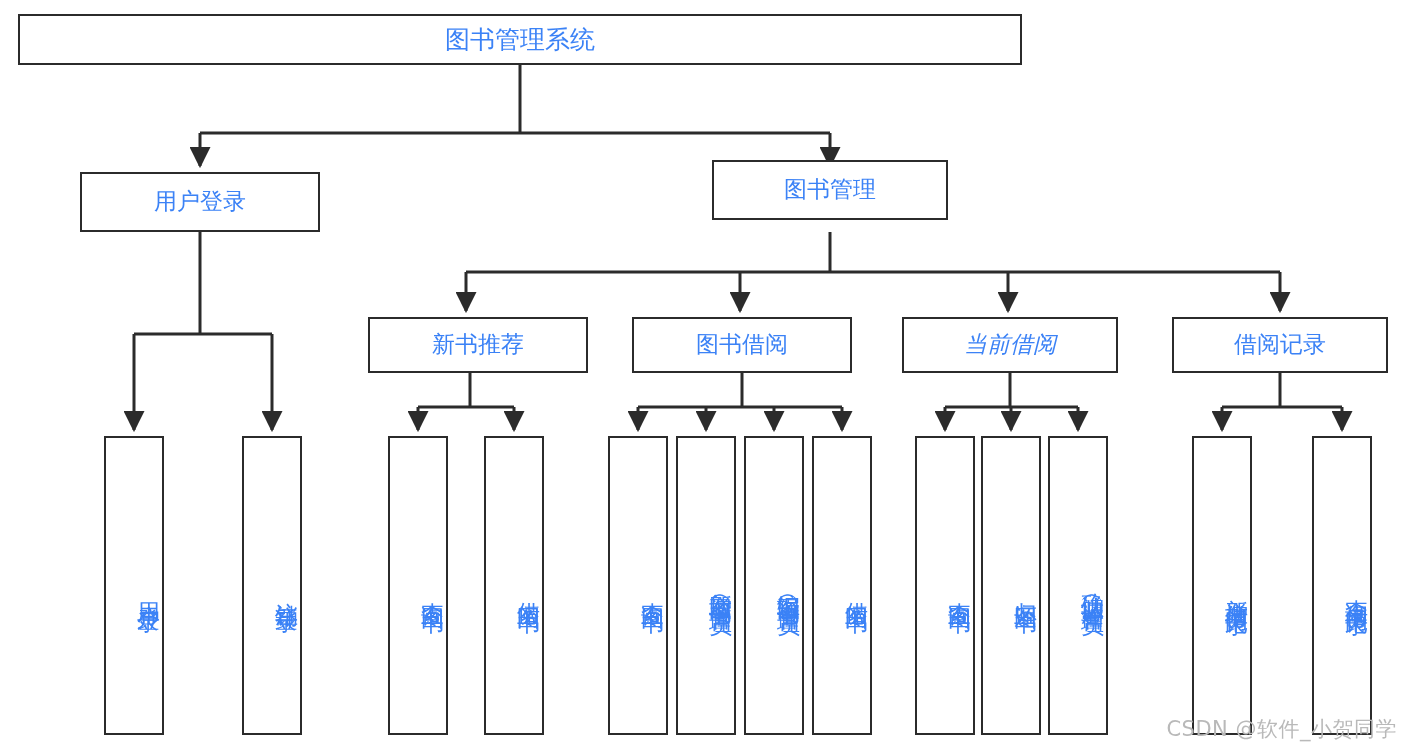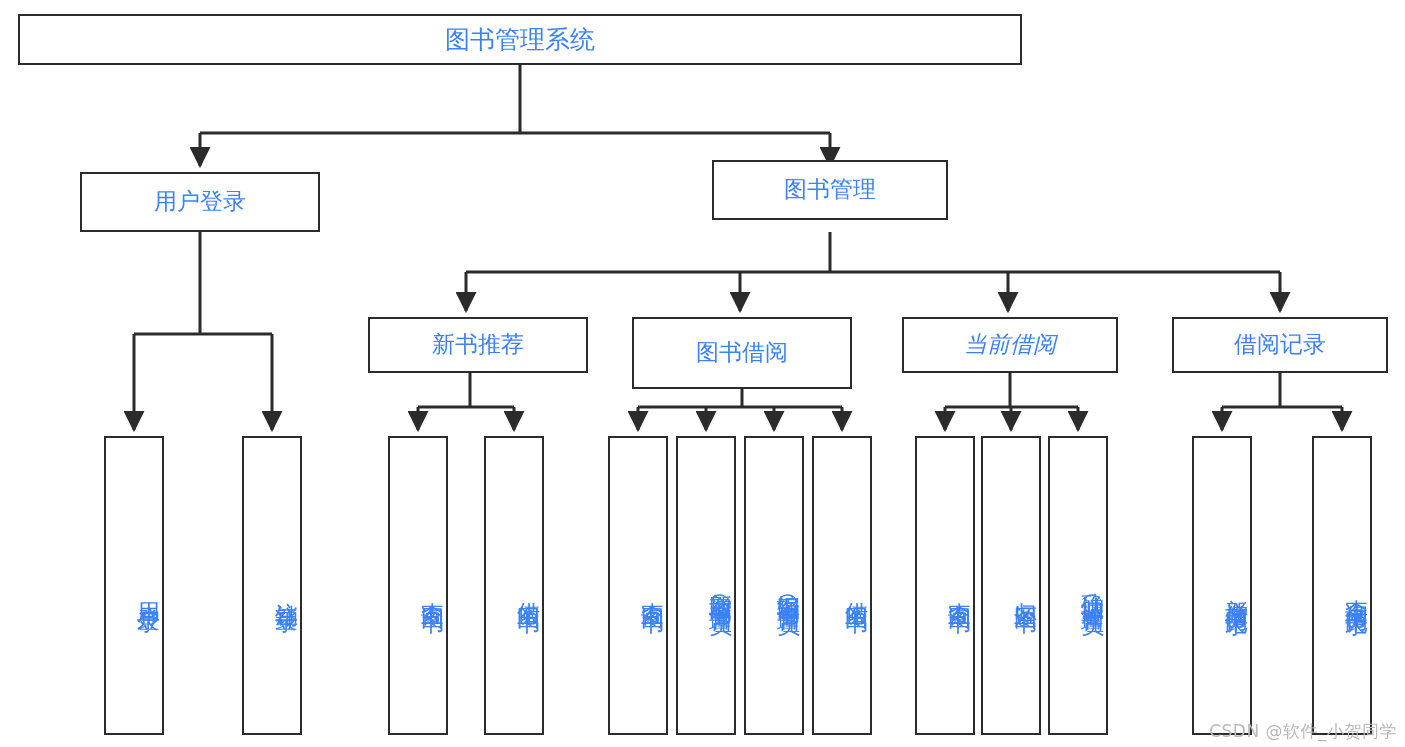--- a/index.html
+++ b/index.html
@@ -51,21 +51,21 @@
     justify-content: center;
     padding-top: 8px;
   }
   .node-v.pad-top {
     padding-top: 6px;
   }
   .watermark {
     position: absolute;
     right: 8px;
     bottom: 4px;
-    font-size: 17px;
+    font-size: 21px;
     color: #b9b9b9;
     letter-spacing: 0.5px;
     white-space: nowrap;
   }
 </style>
 </head>
 <body>
 
 <div id="diagram-root">
 
@@ -118,21 +118,21 @@
       <path d="M 1342 407 L 1342 430" marker-end="url(#arrow)"></path>
     </g>
   </svg>
 
   <div class="node node-h title" style="left: 18px; top: 14px; width: 1004px; height: 51px;">图书管理系统</div>
 
   <div class="node node-h" style="left: 80px; top: 172px; width: 240px; height: 60px;">用户登录</div>
   <div class="node node-h" style="left: 712px; top: 160px; width: 236px; height: 60px;">图书管理</div>
 
   <div class="node node-h" style="left: 360px; top: 317px; width: 220px; height: 56px; margin-left: 8px;">新书推荐</div>
-  <div class="node node-h" style="left: 632px; top: 317px; width: 220px; height: 72px;">图书借阅</div>
+  <div class="node node-h" style="left: 632px; top: 317px; width: 220px; height: 56px;">图书借阅</div>
   <div class="node node-h" style="left: 902px; top: 317px; width: 216px; height: 56px; font-style: italic;">当前借阅</div>
   <div class="node node-h" style="left: 1172px; top: 317px; width: 216px; height: 56px; text-align: center;">借阅记录</div>
 
   <div class="node node-v" style="left: 104px; top: 436px; width: 60px; height: 299px;">用户登录</div>
   <div class="node node-v" style="left: 242px; top: 436px; width: 60px; height: 299px;">注销登录</div>
   <div class="node node-v" style="left: 388px; top: 436px; width: 60px; height: 299px;">查询图书</div>
   <div class="node node-v" style="left: 484px; top: 436px; width: 60px; height: 299px;">借阅图书</div>
   <div class="node node-v" style="left: 608px; top: 436px; width: 60px; height: 299px;">查询图书</div>
   <div class="node node-v pad-top" style="left: 676px; top: 436px; width: 60px; height: 299px;">新增图书（管理员）</div>
   <div class="node node-v pad-top" style="left: 744px; top: 436px; width: 60px; height: 299px;">编辑图书（管理员）</div>

